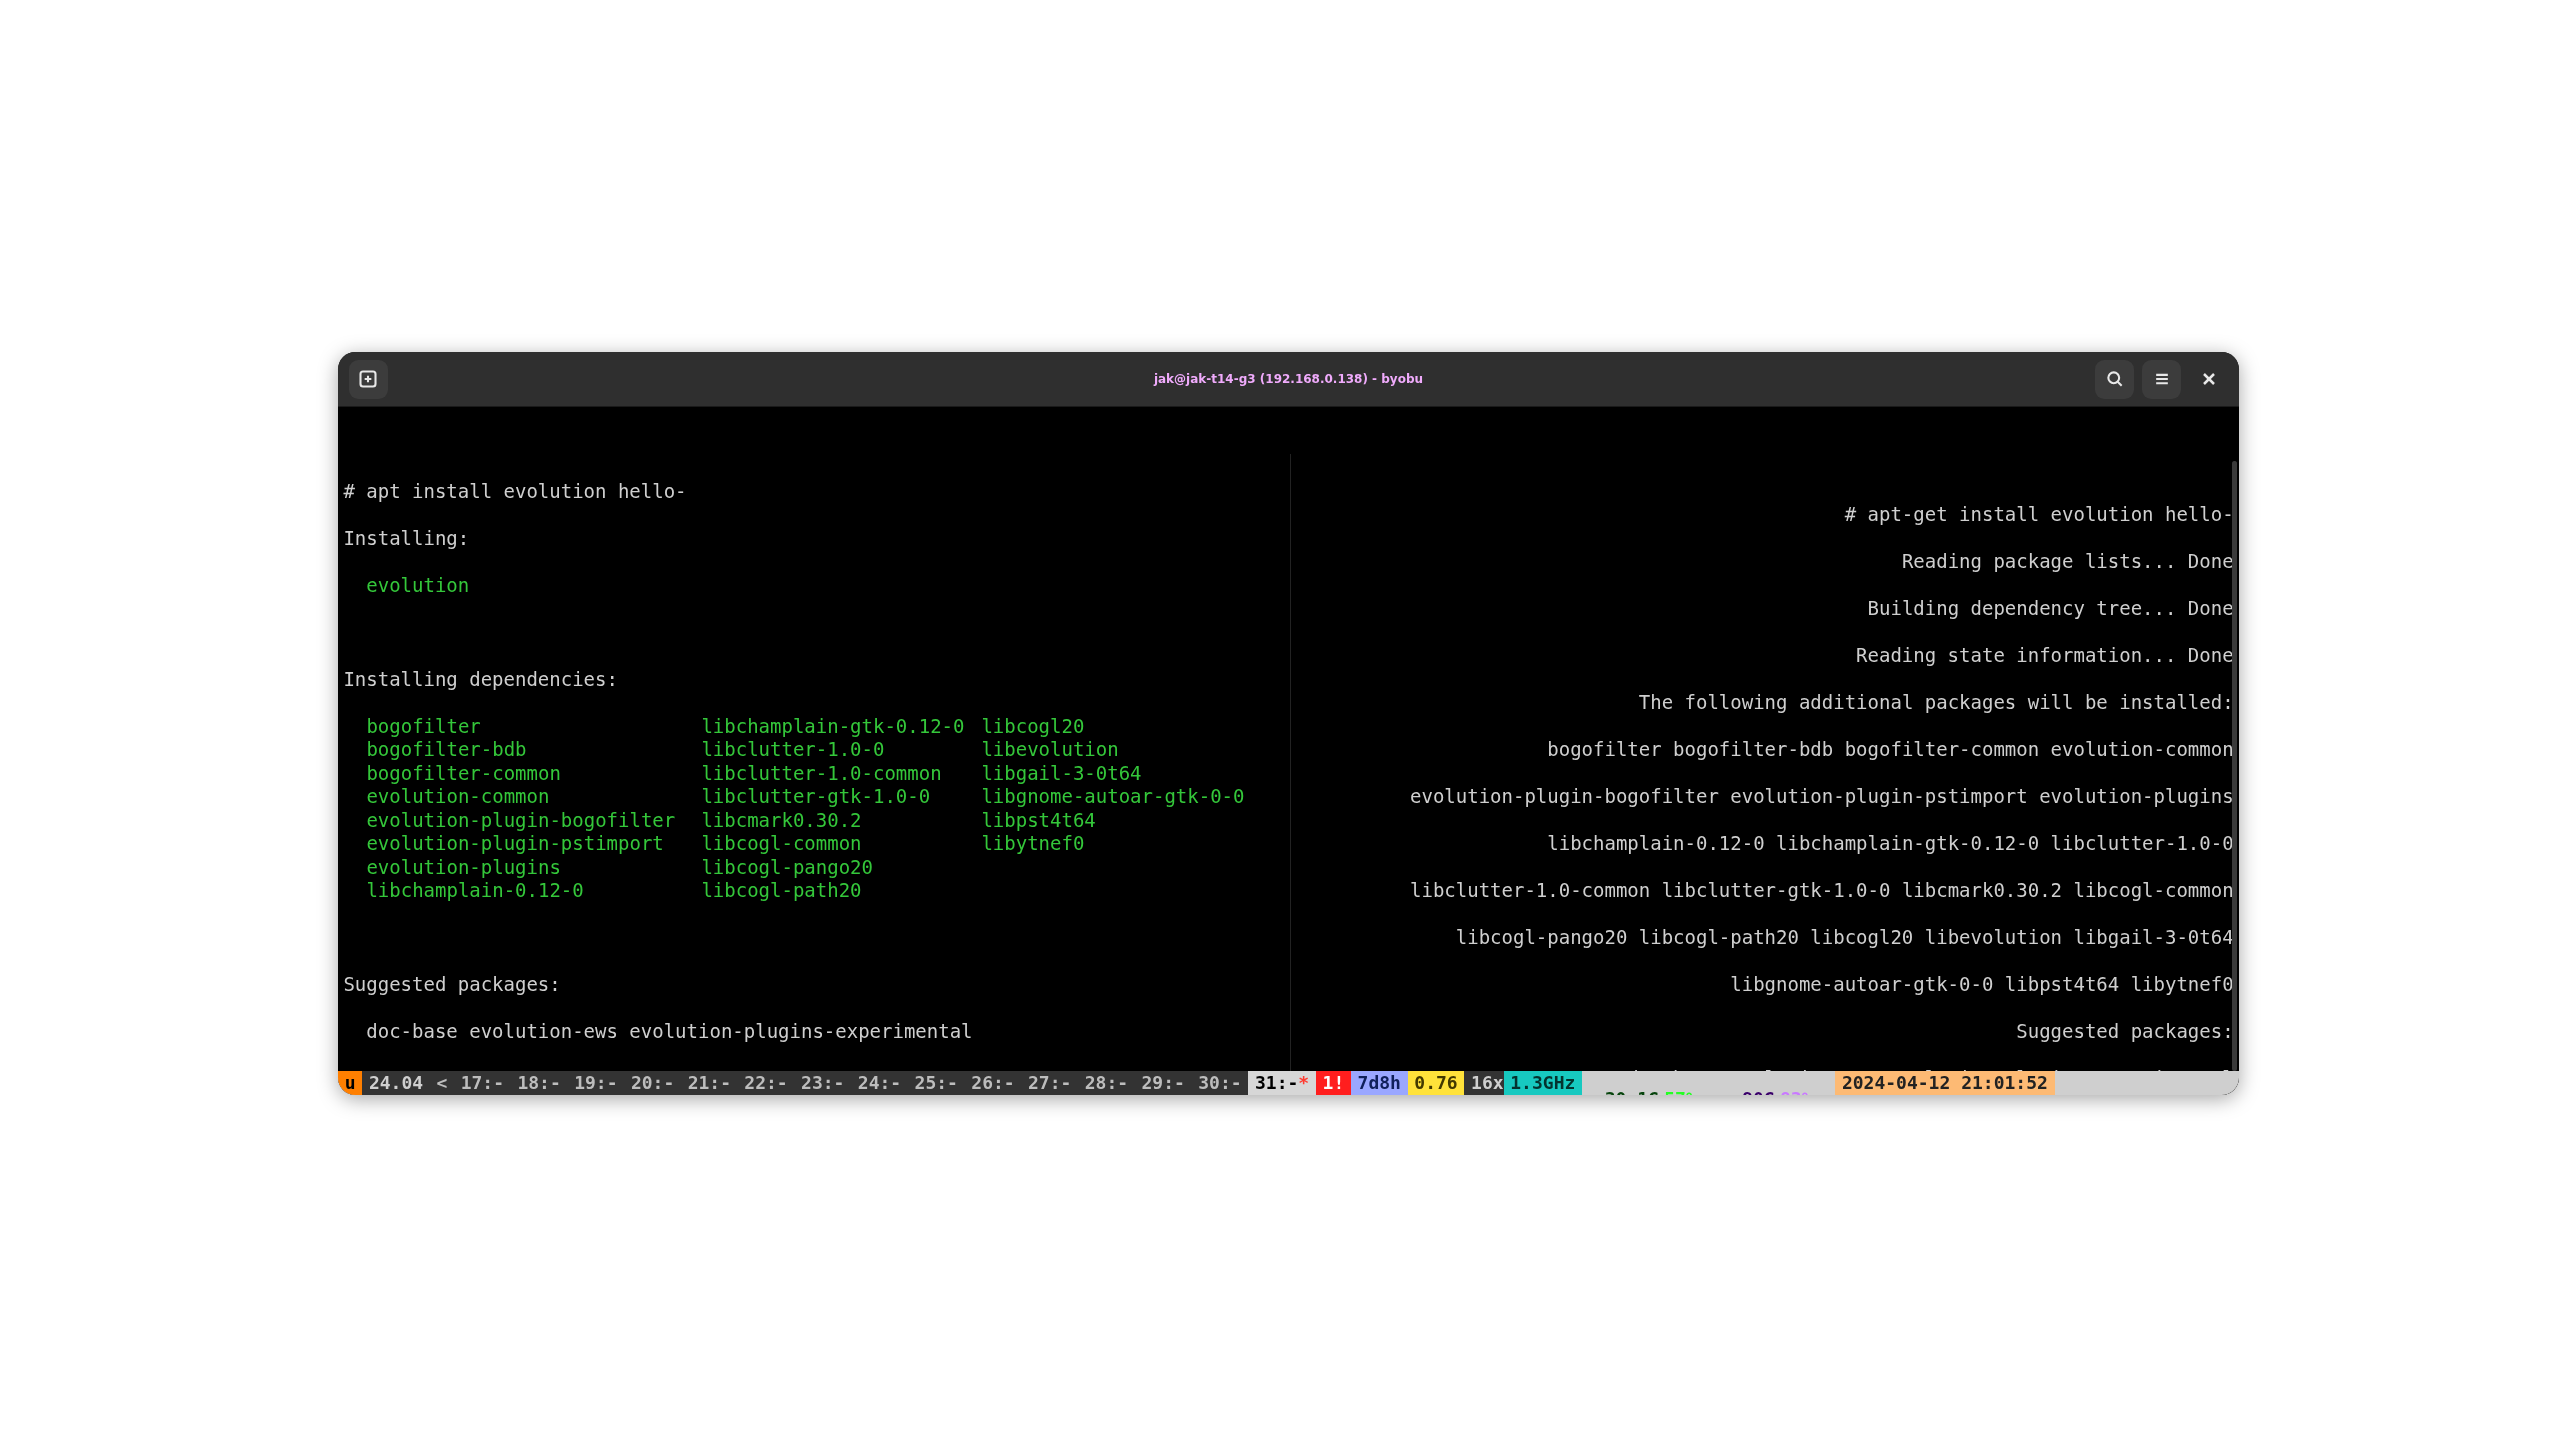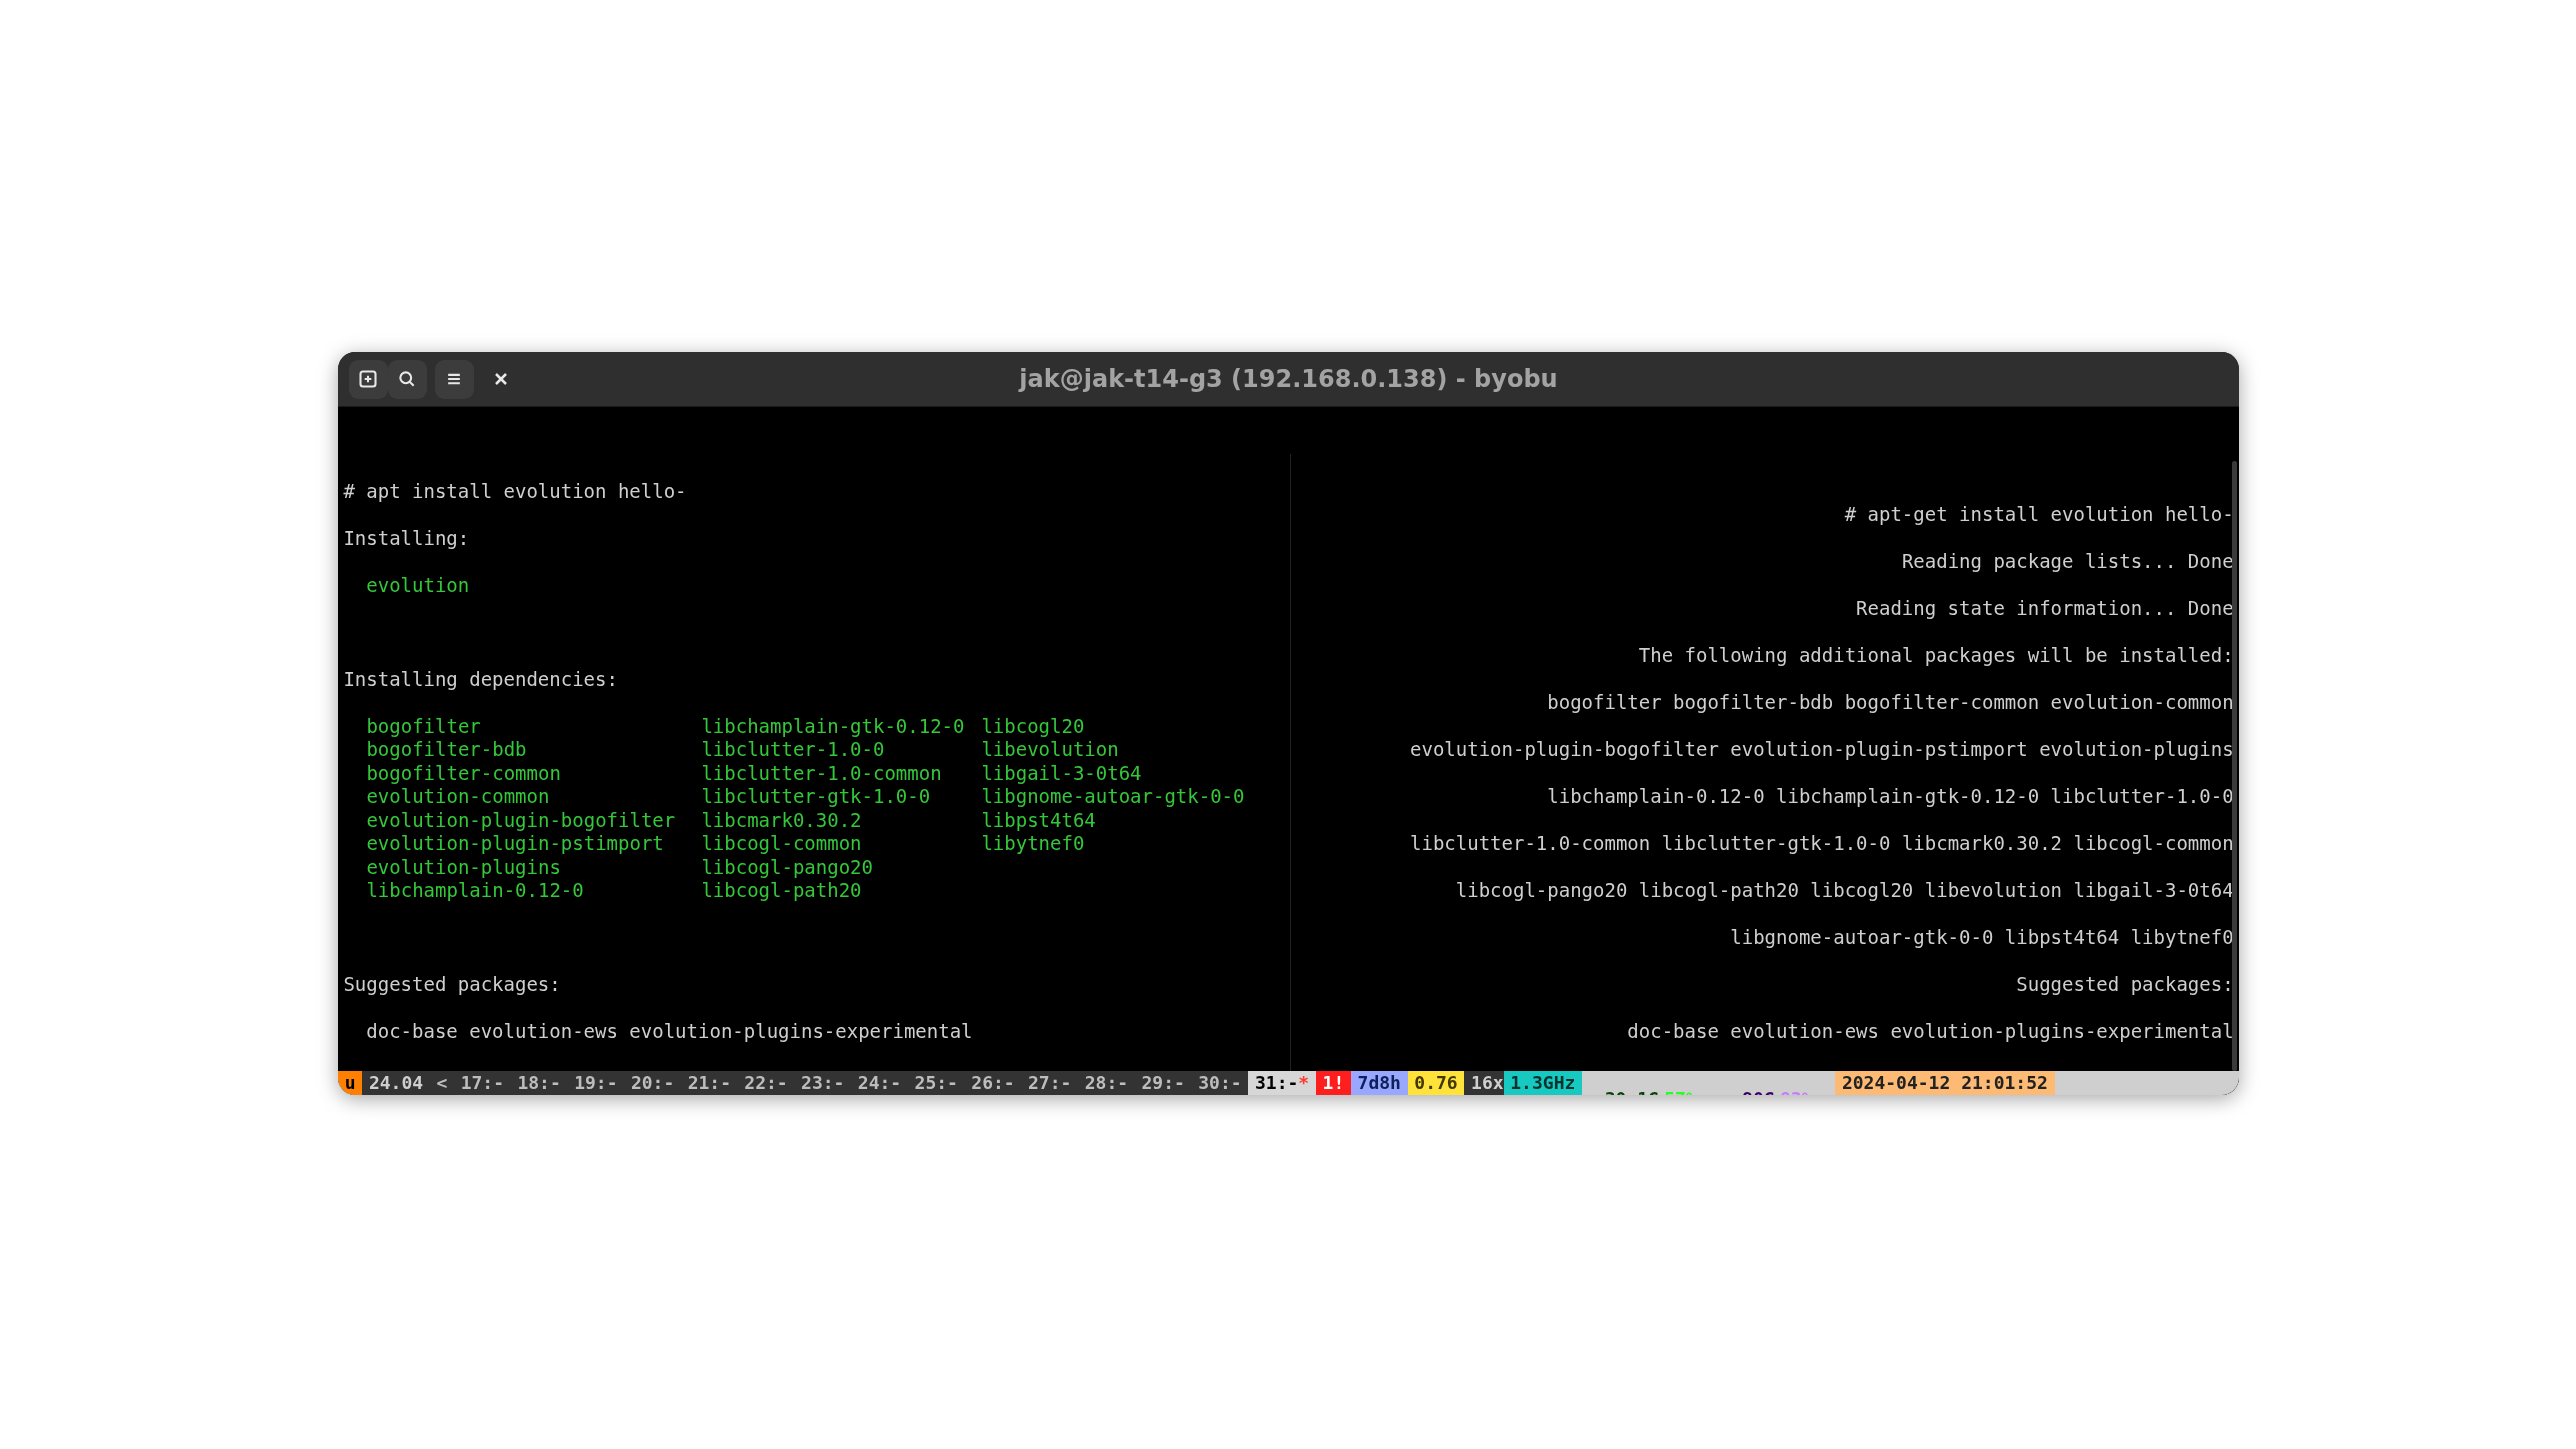--- a/index.html
+++ b/index.html
@@ -21,24 +21,25 @@
     box-shadow: 0 4px 20px rgba(0,0,0,0.35);
     overflow: hidden;
     display: flex;
     flex-direction: column;
   }
   .titlebar {
     height: 54px;
     background: #2f2f2f;
     display: flex;
     align-items: center;
+    justify-content: space-between;
     padding: 0 10.7px;
-    color: #a3a3a3;
+    color: #f0abfc;
     font-family: "DejaVu Sans", "Liberation Sans", Arial, sans-serif;
-    font-size: 24px;
+    font-size: 12px;
     border-bottom: 0.7px solid #1a1a1a;
   }
   .tb-left, .tb-right {
     display: flex;
     align-items: center;
     gap: 8px;
   }
   .tb-title {
     position: absolute;
     left: 0; right: 0;
@@ -212,20 +213,21 @@
 
 
 
       </div>
 
       
       <div class="pane pane-right lines">
         <div class="active-marker"></div>
 <span># apt-get install evolution hello-</span>
 <span>Reading package lists... Done</span>
+<span>Building dependency tree... Done</span>
 <span>Reading state information... Done</span>
 <span>The following additional packages will be installed:</span>
 <span>  bogofilter bogofilter-bdb bogofilter-common evolution-common</span>
 <span>  evolution-plugin-bogofilter evolution-plugin-pstimport evolution-plugins</span>
 <span>  libchamplain-0.12-0 libchamplain-gtk-0.12-0 libclutter-1.0-0</span>
 <span>  libclutter-1.0-common libclutter-gtk-1.0-0 libcmark0.30.2 libcogl-common</span>
 <span>  libcogl-pango20 libcogl-path20 libcogl20 libevolution libgail-3-0t64</span>
 <span>  libgnome-autoar-gtk-0-0 libpst4t64 libytnef0</span>
 <span>Suggested packages:</span>
 <span>  doc-base evolution-ews evolution-plugins-experimental</span>

